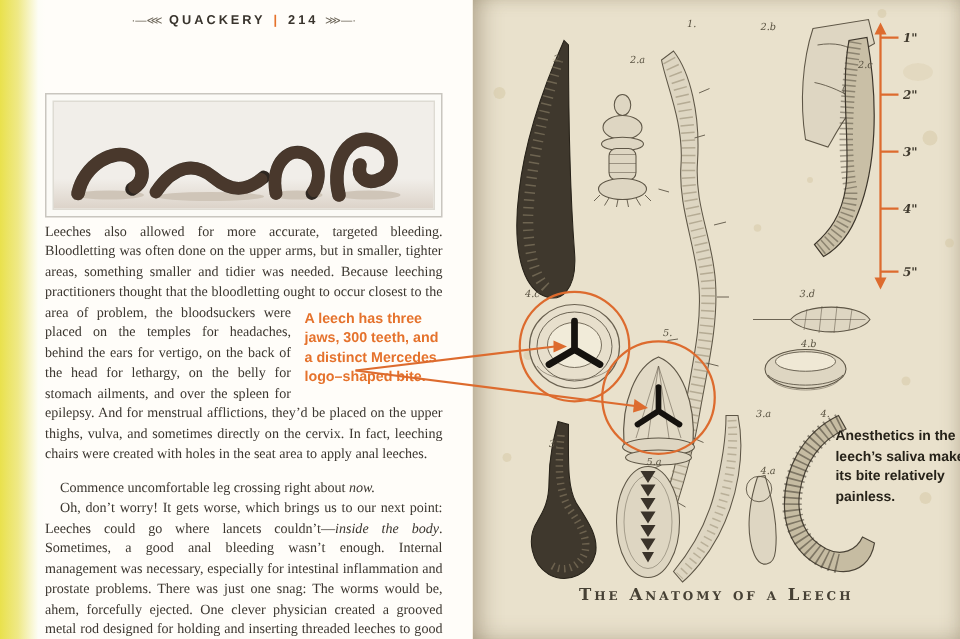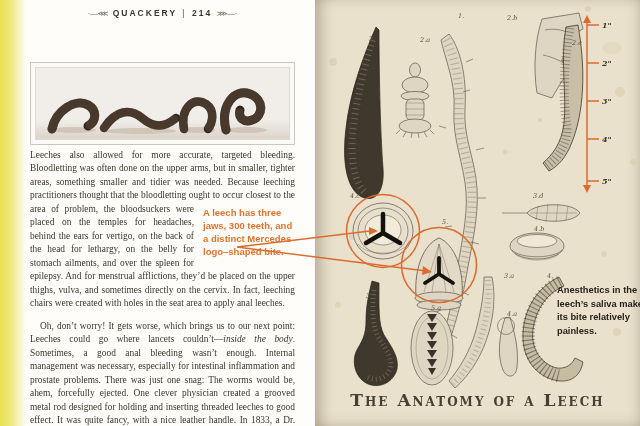--- a/index.html
+++ b/index.html
@@ -26,21 +26,21 @@
   .para{margin:0;text-indent:10px;}
   .fl-spacer{float:right;width:0;height:54px;}
   .pullquote{float:right;clear:right;width:92px;margin:3px 0 2px 9px;text-indent:0;text-align:left;
           font-family:"Liberation Sans",sans-serif;font-weight:bold;font-size:9.5px;line-height:13px;
           color:#e5722c;}
   .annotation{position:absolute;left:557px;top:284px;width:86px;
           font-family:"Liberation Sans",sans-serif;font-weight:bold;font-size:9.3px;line-height:13.5px;
           color:#262219;}
   .plate-title{position:absolute;left:315px;top:390px;width:325px;text-align:center;
           font-family:"DejaVu Serif",serif;font-weight:bold;font-variant:small-caps;
-          font-size:17px;letter-spacing:2px;color:#464034;}
+          font-size:11px;letter-spacing:2px;color:#464034;}
   .illustration{position:absolute;left:0;top:0;width:640px;height:426px;pointer-events:none;}
   
   .lt{fill:#ded6c2;stroke:#5e5646;stroke-width:.7;}
   .md{fill:#c6bca2;stroke:#4a4336;stroke-width:.8;}
   .dk{fill:#3f382d;stroke:#272219;stroke-width:.7;}
   .ln{stroke:#5e5646;fill:none;stroke-width:.6;}
   .org{stroke:#dd6b2e;fill:none;stroke-width:1.5;}
   .figlbl{font:italic 6.5px "DejaVu Serif",serif;fill:#5a5342;}
   .rlbl{font:italic bold 8px "DejaVu Serif",serif;fill:#403a2e;}
   em{font-style:italic;}
@@ -81,20 +81,21 @@
       </svg>
     </div>
   </div>
 
   <div class="bodytext">
     <p class="para">
       <span class="fl-spacer"></span>
       </p><aside class="pullquote">A leech has three jaws, 300 teeth, and a distinct Mercedes logo–shaped bite.</aside>
       <span>Leeches also allowed for more accurate, targeted bleeding. Bloodletting was often done on the upper arms, but in smaller, tighter areas, something smaller and tidier was needed. Because leeching practitioners thought that the bloodletting ought to occur closest to the area of problem, the bloodsuckers were placed on the temples for headaches, behind the ears for vertigo, on the back of the head for lethargy, on the belly for stomach ailments, and over the spleen for epilepsy. And for menstrual afflictions, they’d be placed on the upper thighs, vulva, and sometimes directly on the cervix. In fact, leeching chairs were created with holes in the seat area to apply anal leeches.</span>
     <p></p>
+    <p class="para"><span>Commence uncomfortable leg crossing right about </span><em>now.</em></p>
     <p class="para"><span>Oh, don’t worry! It gets worse, which brings us to our next point: Leeches could go where lancets couldn’t—</span><em>inside the body</em><span>. Sometimes, a good anal bleeding wasn’t enough. Internal management was necessary, especially for intestinal inflammation and prostate problems. There was just one snag: The worms would be, ahem, forcefully ejected. One clever physician created a grooved metal rod designed for holding and inserting threaded leeches to good effect. It was quite fancy, with a nice leather handle. In 1833, a Dr. Osborne described the procedure. After shoving the leeches deep into the anus, “The instrument</span></p>
   </div>
 
   <div class="right-page"></div>
 
   <svg class="illustration" viewBox="0 0 640 426">
 
     <g fill="#d3c5a0" opacity=".45">
       <circle cx="333" cy="62" r="4"></circle>
         <circle cx="352" cy="237" r="3"></circle>

